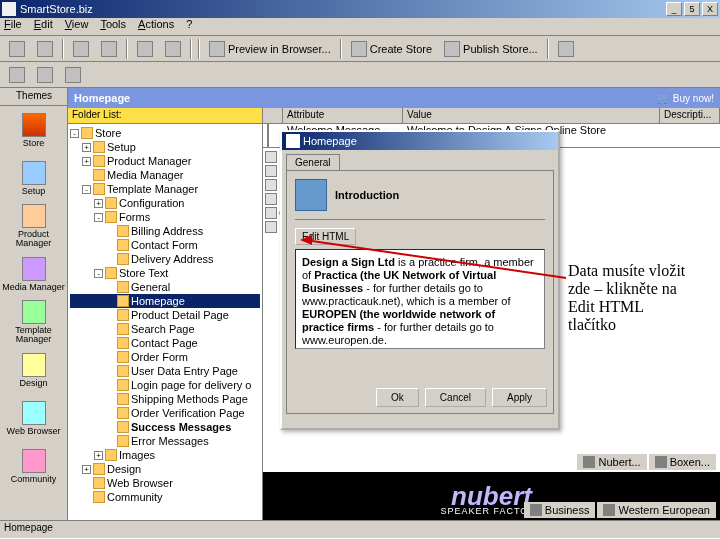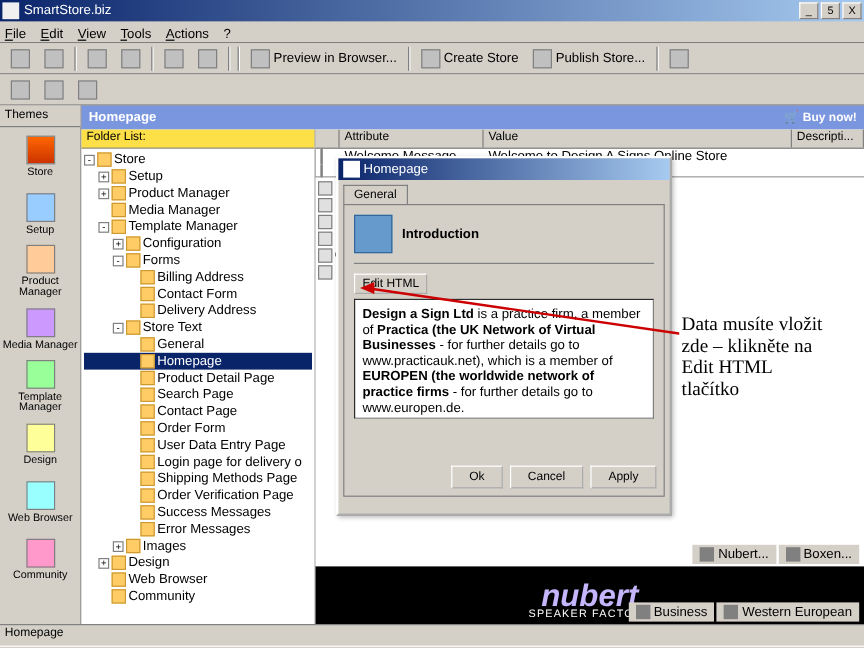--- a/index.html
+++ b/index.html
@@ -2,38 +2,38 @@
 <html><head>
 <meta charset="utf-8">
 <style>
 *{margin:0;padding:0;box-sizing:border-box;font-family:Tahoma,Arial,sans-serif;font-size:11px}
 body{width:720px;height:540px;background:#d4d0c8;overflow:hidden;position:relative}
 .titlebar{height:18px;background:linear-gradient(to right,#0a246a,#a6caf0);display:flex;align-items:center;padding:0 2px;color:#fff}
 .titlebar .icon{width:14px;height:14px;background:#f0f0f0;margin-right:4px}
 .titlebar .title{flex:1;font-size:11px}
 .titlebar .wbtns{display:flex;gap:2px}
 .titlebar .wbtn{width:16px;height:14px;background:#d4d0c8;border:1px solid #fff;border-right-color:#808080;border-bottom-color:#808080;text-align:center;line-height:12px;color:#000;font-size:9px}
-.menubar{height:18px;background:#d4d0c8;display:flex;align-items:flex-end;padding:0 4px;gap:12px;border-bottom:1px solid #808080}
+.menubar{height:18px;background:#d4d0c8;display:flex;align-items:flex-start;padding:0 4px;gap:12px;border-bottom:1px solid #808080}
 .menubar span{font-size:11px}
 .menubar span u{text-decoration:underline}
 .toolbar{height:26px;background:#d4d0c8;display:flex;align-items:center;padding:0 4px;gap:2px;border-bottom:1px solid #808080}
 .tbtn{height:22px;padding:0 4px;display:flex;align-items:center;gap:3px;border:1px solid transparent}
 .tbtn .ico{width:16px;height:16px;background:#c0c0c0;border:1px solid #808080}
 .tsep{width:2px;height:20px;border-left:1px solid #808080;border-right:1px solid #fff;margin:0 2px}
 .toolbar2{height:26px;background:#d4d0c8;display:flex;align-items:center;padding:0 4px;gap:2px;border-bottom:1px solid #808080}
 .main{display:flex;height:432px}
 .themes-panel{width:68px;background:#d4d0c8;border-right:1px solid #808080;display:flex;flex-direction:column}
-.themes-hdr{height:18px;background:#d4d0c8;border-bottom:1px solid #808080;padding:2px 4px;font-size:10px}
+.themes-hdr{height:18px;background:#d4d0c8;border-bottom:1px solid #808080;padding:2px 16px;font-size:10px}
 .themes-items{flex:1;overflow:hidden}
 .theme-item{height:48px;display:flex;flex-direction:column;align-items:center;justify-content:center;gap:2px}
 .theme-item .ti-icon{width:24px;height:24px;background:#fff;border:1px solid #808080}
 .theme-item .ti-label{font-size:9px;text-align:center;line-height:9px}
 .homepage-hdr{height:20px;background:#7a96df;color:#fff;display:flex;align-items:center;padding:0 6px;font-weight:bold;font-size:12px}
 .homepage-hdr .spacer{flex:1}
-.homepage-hdr .buynow{font-size:10px;font-weight:bold}
+.homepage-hdr .buynow{font-size:10px;font-weight:normal}
 .content{flex:1;display:flex;flex-direction:column}
 .content-body{flex:1;display:flex;background:#fff}
 .folder-panel{width:195px;border-right:1px solid #808080;display:flex;flex-direction:column}
 .panel-hdr{height:16px;background:#fde047;border-bottom:1px solid #808080;padding:1px 4px;font-size:10px}
 .tree{flex:1;background:#fff;overflow:hidden;font-size:10px;padding:2px}
 .tree-item{display:flex;align-items:center;height:14px;white-space:nowrap}
 .tree-item .exp{width:9px;height:9px;border:1px solid #808080;text-align:center;line-height:7px;font-size:8px;margin-right:2px}
 .tree-item .ico{width:12px;height:12px;margin-right:2px;display:inline-block;background:#ffcc66;border:1px solid #cc9933}
 .tree-item.sel{background:#0a246a;color:#fff}
 .right-panel{flex:1;display:flex;flex-direction:column}
@@ -300,21 +300,21 @@
             <div class="tree-item" style="padding-left: 36px;">
               <span style="width:11px;display:inline-block"></span>
               <span class="ico"></span>
               <span>Shipping Methods Page</span>
             </div>
             <div class="tree-item" style="padding-left: 36px;">
               <span style="width:11px;display:inline-block"></span>
               <span class="ico"></span>
               <span>Order Verification Page</span>
             </div>
-            <div class="tree-item" style="padding-left: 36px;">
+            <div class="tree-item" style="padding-left: 36px; font-weight: bold;">
               <span style="width:11px;display:inline-block"></span>
               <span class="ico"></span>
               <span>Success Messages</span>
             </div>
             <div class="tree-item" style="padding-left: 36px;">
               <span style="width:11px;display:inline-block"></span>
               <span class="ico"></span>
               <span>Error Messages</span>
             </div>
             <div class="tree-item" style="padding-left: 24px;">

